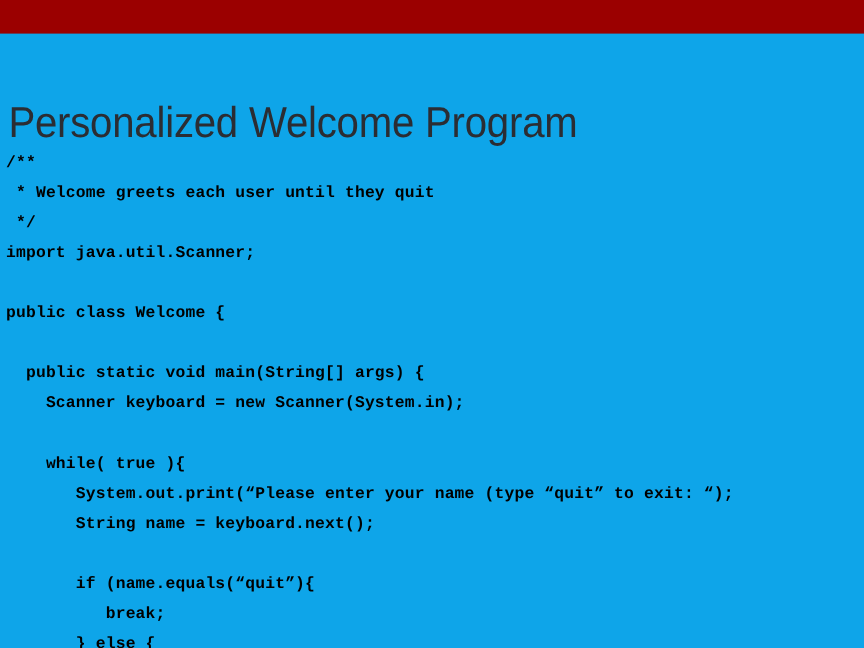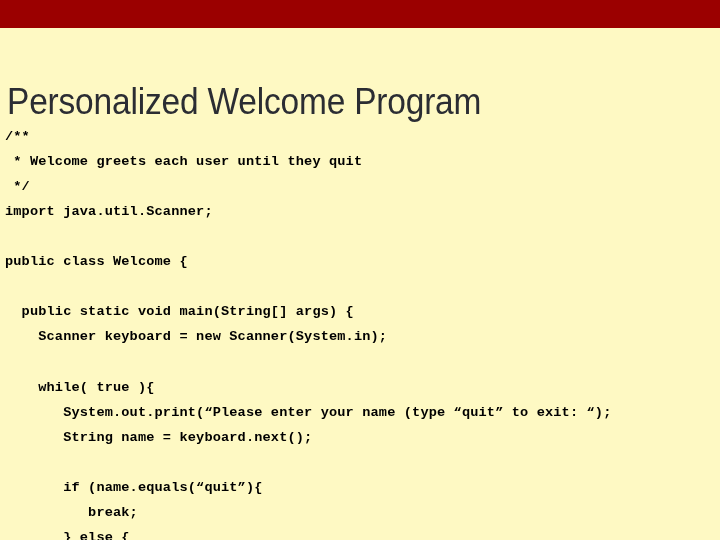--- a/index.html
+++ b/index.html
@@ -69,21 +69,21 @@
     white-space: pre;
   }
 
   .code-line.blank {
     min-height: 25.1px;
   }
 </style>
 </head>
 <body>
 
-<div id="slide" style="background: #fef9c3;">
+<div id="slide" style="background: #0ea5e9;">
 
   <div id="header-bar" style="background: rgb(155, 0, 0);"></div>
 
   <h1 id="slide-title" style="color: rgb(43, 45, 51);">Personalized Welcome Program</h1>
 
   <pre id="code-block" style="color: rgb(0, 0, 0);"><span class="code-line">/**</span><span class="code-line"> * Welcome greets each user until they quit</span><span class="code-line"> */</span><span class="code-line">import java.util.Scanner;</span><span class="code-line blank">&nbsp;</span><span class="code-line">public class Welcome {</span><span class="code-line blank">&nbsp;</span><span class="code-line">  public static void main(String[] args) {</span><span class="code-line">    Scanner keyboard = new Scanner(System.in);</span><span class="code-line blank">&nbsp;</span><span class="code-line">    while( true ){</span><span class="code-line">       System.out.print(“Please enter your name (type “quit” to exit: “);</span><span class="code-line">       String name = keyboard.next();</span><span class="code-line blank">&nbsp;</span><span class="code-line">       if (name.equals(“quit”){</span><span class="code-line">          break;</span><span class="code-line">       } else {</span></pre>
 
 </div>
 
 </body></html>

